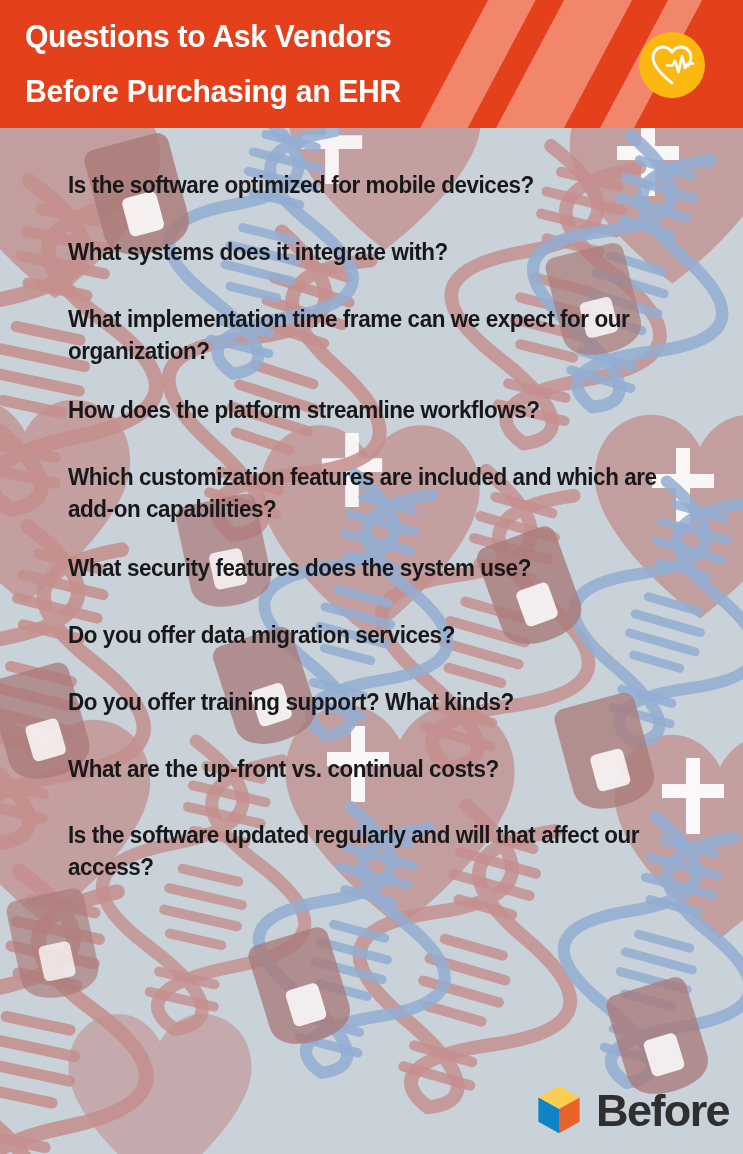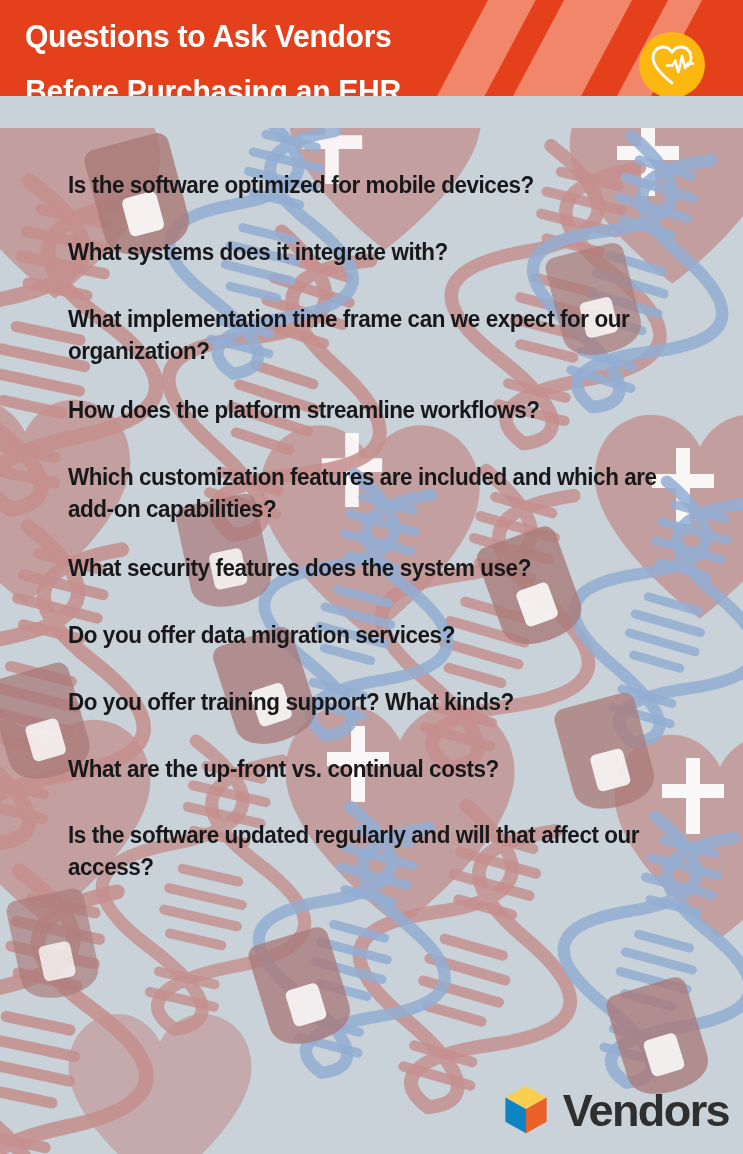--- a/index.html
+++ b/index.html
@@ -17,21 +17,21 @@
     width: 743px;
     height: 1154px;
     overflow: hidden;
     background: #c9d1d9;
   }
 
   
   .header {
     position: relative;
     width: 743px;
-    height: 96px;
+    height: 128px;
     background: #e4401c;
     overflow: hidden;
   }
   .header-stripes {
     position: absolute;
     inset: 0;
     pointer-events: none;
   }
   .stripe {
     position: absolute;
@@ -612,17 +612,17 @@
 
   <div class="footer-logo">
     <span>
       <svg class="logo-cube" viewBox="0 0 52 58">
         <path d="M26 2 L49 15 L26 28 L3 15 Z" fill="#f9cf52"></path>
         <path d="M49 15 L49 42 L26 55 L26 28 Z" fill="#e8622a"></path>
         <path d="M3 15 L26 28 L26 55 L3 42 Z" fill="#0e84c4"></path>
       </svg>
     </span>
     <span class="logo-wordmark">
-      <span class="logo-select">Vendors</span>
+      <span class="logo-select">Before</span>
     </span>
   </div>
 
 </div>
 
 </body></html>

